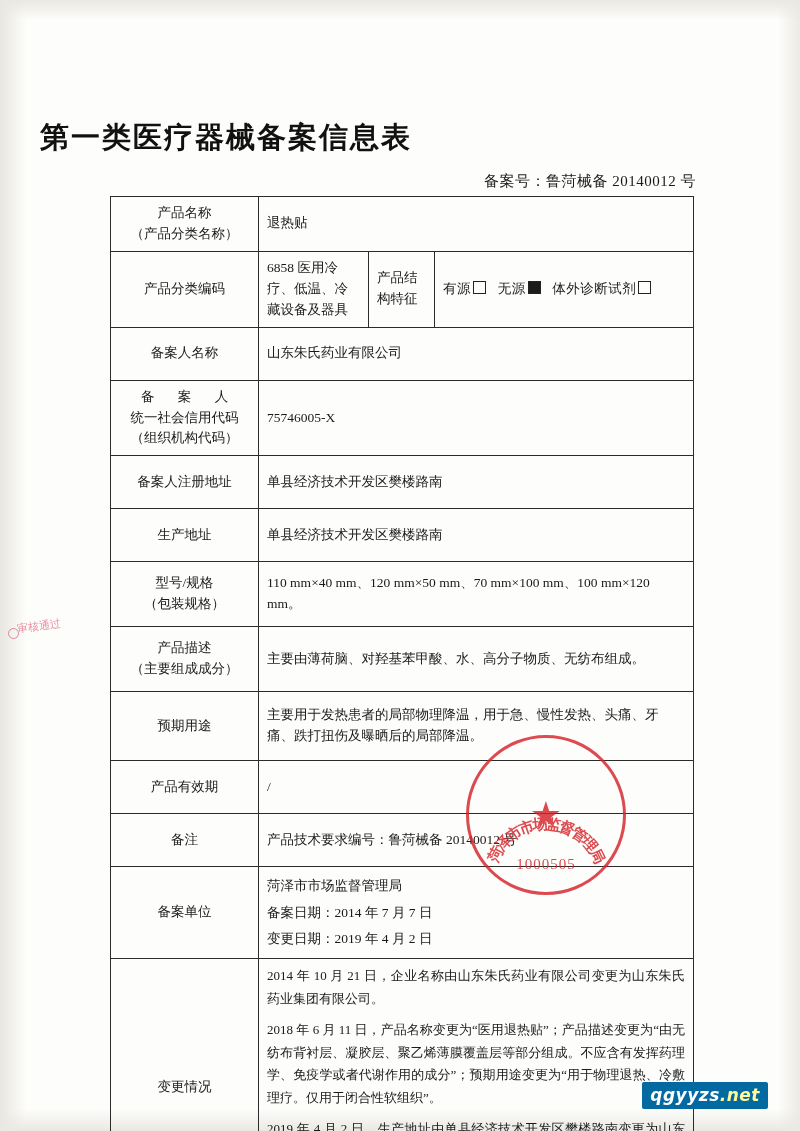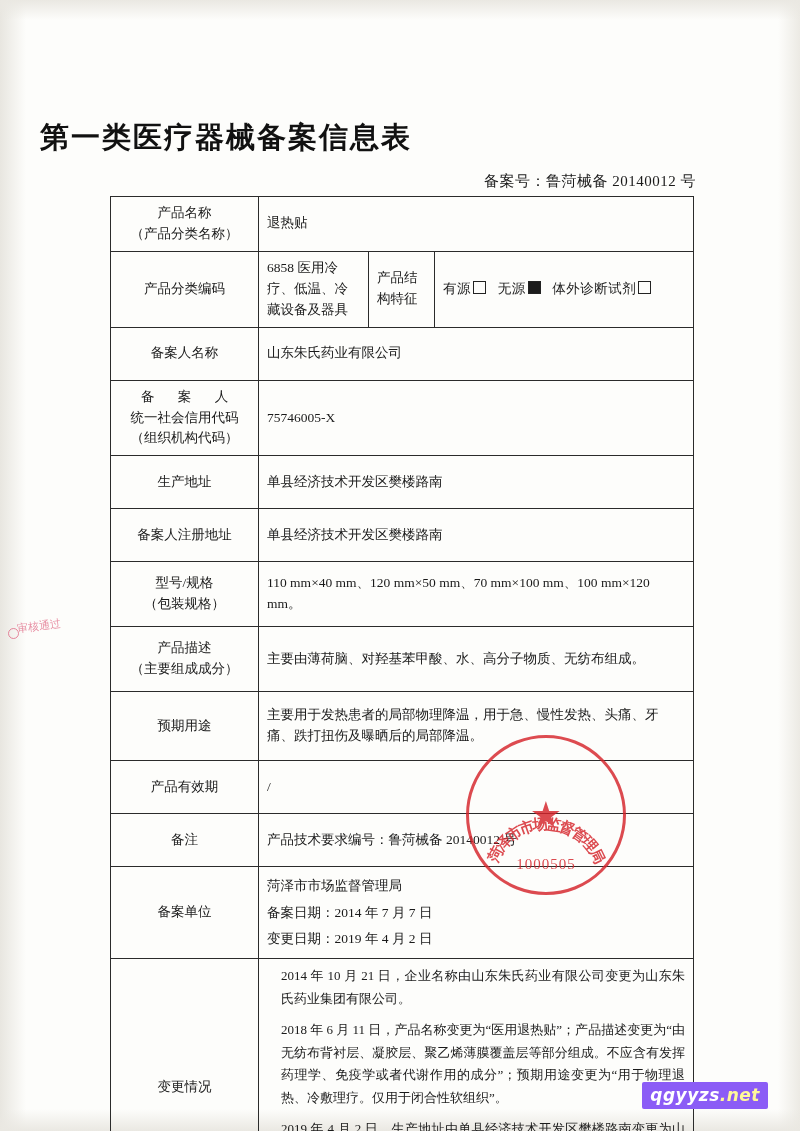--- a/index.html
+++ b/index.html
@@ -122,21 +122,21 @@
     border: 1px solid #222;
     vertical-align: -1px;
     margin-left: 2px;
   }
   .chk.filled {
     background: #1b1b1b;
   }
   .tall-1 { height: 40px; }
   .tall-2 { height: 56px; }
   .change-cell p {
-    margin: 0 0 8px 14px;
+    margin: 0 0 8px 0;
     text-align: justify;
     line-height: 1.75;
     font-size: 13px;
   }
   .change-cell p:last-child { margin-bottom: 0; }
   .unit-cell {
     height: 76px;
     position: relative;
   }
   .unit-lines {
@@ -220,21 +220,21 @@
     border: 1px solid #e06a86;
     border-radius: 50%;
     opacity: 0.8;
   }
 
   
   .watermark {
     position: absolute;
     right: 32px;
     bottom: 22px;
-    background: #8b5cf6;
+    background: #0369a1;
     color: #ffffff;
     font-family: "DejaVu Sans", sans-serif;
     font-size: 17px;
     font-weight: bold;
     font-style: italic;
     padding: 3px 8px 4px 8px;
     letter-spacing: 0.5px;
     border-radius: 2px;
   }
   .watermark .net { color: #fff79a; }
@@ -295,26 +295,26 @@
           <span class="label-lines">
             <span class="sp-title">备 案 人</span>
             <span>统一社会信用代码</span>
             <span>（组织机构代码）</span>
           </span>
         </td>
         <td class="value" colspan="3">75746005-X</td>
       </tr>
 
       <tr>
+        <td class="label tall-1">备案人注册地址</td>
+        <td class="value" colspan="3">单县经济技术开发区樊楼路南</td>
+      </tr>
+
+      <tr>
         <td class="label tall-1">生产地址</td>
-        <td class="value" colspan="3">单县经济技术开发区樊楼路南</td>
-      </tr>
-
-      <tr>
-        <td class="label tall-1">备案人注册地址</td>
         <td class="value" colspan="3">单县经济技术开发区樊楼路南</td>
       </tr>
 
       <tr>
         <td class="label" style="height:52px">
           <span class="label-lines">
             <span>型号/规格</span>
             <span>（包装规格）</span>
           </span>
         </td>

